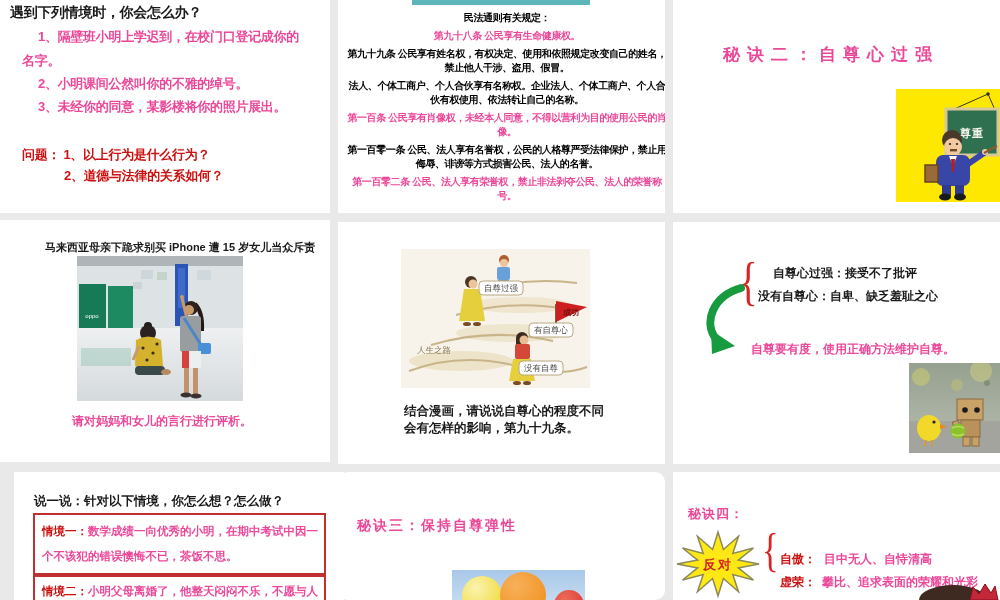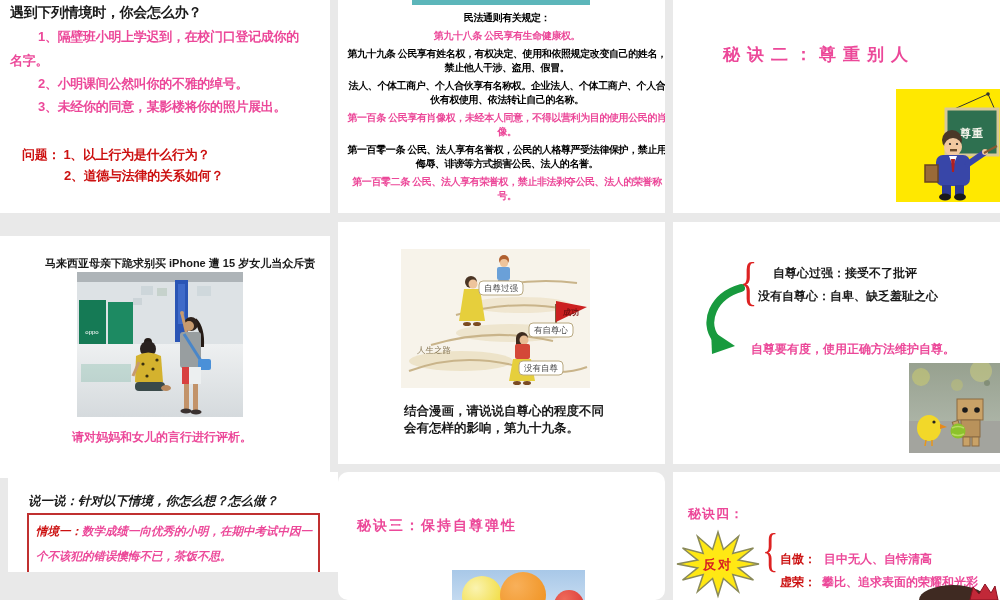--- a/index.html
+++ b/index.html
@@ -6,24 +6,24 @@
   #canvas{position:relative;width:1000px;height:600px;background:#e9e9e9;overflow:hidden;
           font-family:"Liberation Sans",sans-serif;}
   .slide{position:absolute;background:#ffffff;overflow:hidden;}
   .t{position:absolute;font-weight:bold;white-space:nowrap;color:#1a1a1a;}
   .blue{color:#ec4899;}
   .red{color:#cc1111;}
   
   #s1{left:0;top:0;width:330px;height:213px;}
   #s2{left:338px;top:0;width:327px;height:213px;text-align:center;}
   #s3{left:673px;top:0;width:327px;height:213px;}
-  #s4{left:0;top:236px;width:330px;height:242px;}
+  #s4{left:0;top:220px;width:330px;height:242px;}
   #s5{left:338px;top:222px;width:327px;height:242px;}
   #s6{left:673px;top:222px;width:327px;height:242px;}
-  #s7{left:8px;top:472px;width:330px;height:100px;font-style:italic;}
+  #s7{left:14px;top:472px;width:330px;height:129px;}
   #s8{left:338px;top:472px;width:327px;height:128px;border-radius:10px;}
   #s9{left:673px;top:472px;width:327px;height:128px;}
   
   .s1-line{font-size:13px;letter-spacing:-0.3px;}
   
   #law-text{position:absolute;left:7px;top:11px;width:324px;}
   #law-text p{margin:0 0 4px 0;font-size:10px;line-height:14px;font-weight:bold;letter-spacing:-0.4px;}
   #teal-bar{position:absolute;left:74px;top:0;width:178px;height:5px;background:#5cb6ba;}
   
   .sit-box{position:absolute;left:19px;width:277px;border:2px solid #c03030;padding:4px 5px 6px 7px;
@@ -33,42 +33,42 @@
          transform:scaleX(0.75);transform-origin:left center;}
 </style>
 </head>
 <body>
 
 <div id="canvas">
 
   <div class="slide" id="s1">
     <div class="t s1-line" style="left:10px;top:4px;font-size:14px;">遇到下列情境时，你会怎么办？</div>
     <div class="t s1-line blue" style="left:38px;top:28px;">1、隔壁班小明上学迟到，在校门口登记成你的</div>
-    <div class="t s1-line blue" style="left:10px;top:52px;">名字。</div>
+    <div class="t s1-line blue" style="left:22px;top:52px;">名字。</div>
     <div class="t s1-line blue" style="left:38px;top:75px;">2、小明课间公然叫你的不雅的绰号。</div>
     <div class="t s1-line blue" style="left:38px;top:98px;">3、未经你的同意，某影楼将你的照片展出。</div>
     <div class="t s1-line red" style="left:22px;top:146px;">问题：  1、以上行为是什么行为？</div>
     <div class="t s1-line red" style="left:64px;top:167px;">2、道德与法律的关系如何？</div>
   </div>
 
   <div class="slide" id="s2">
     <div id="teal-bar"></div>
     <div id="law-text">
       <p>民法通则有关规定：</p>
       <p class="blue">第九十八条  公民享有生命健康权。</p>
       <p>第九十九条  公民享有姓名权，有权决定、使用和依照规定改变自己的姓名，禁止他人干涉、盗用、假冒。</p>
       <p>法人、个体工商户、个人合伙享有名称权。企业法人、个体工商户、个人合伙有权使用、依法转让自己的名称。</p>
       <p class="blue">第一百条  公民享有肖像权，未经本人同意，不得以营利为目的使用公民的肖像。</p>
       <p>第一百零一条  公民、法人享有名誉权，公民的人格尊严受法律保护，禁止用侮辱、诽谤等方式损害公民、法人的名誉。</p>
       <p class="blue">第一百零二条  公民、法人享有荣誉权，禁止非法剥夺公民、法人的荣誉称号。</p>
     </div>
   </div>
 
   <div class="slide" id="s3">
-    <div class="t blue" style="left:50px;top:43px;font-size:17px;letter-spacing:7px;">秘诀二：尊重别人</div>
+    <div class="t blue" style="left:50px;top:43px;font-size:17px;letter-spacing:7px;">秘诀二：自尊心过强</div>
     <svg style="position:absolute;left:223px;top:89px;" width="104" height="113" viewBox="0 0 104 113">
       <rect x="0" y="0" width="104" height="113" fill="#ffe800"></rect>
       <circle cx="92" cy="5" r="1.8" fill="#333"></circle>
       <line x1="92" y1="5" x2="56" y2="21" stroke="#333" stroke-width="1"></line>
       <line x1="92" y1="5" x2="99" y2="21" stroke="#333" stroke-width="1"></line>
       <rect x="50" y="20" width="52" height="46" fill="#2e7050" stroke="#d8c898" stroke-width="3"></rect>
       <text x="76" y="48" font-size="11" font-weight="bold" fill="#f2f2e8" text-anchor="middle" letter-spacing="1">尊重</text>
       <circle cx="56" cy="51" r="10" fill="#4a3828"></circle>
       <circle cx="57" cy="58" r="9" fill="#f2c9a0"></circle>
       <rect x="54" y="60" width="7" height="2.4" fill="#6a4a2a"></rect>

